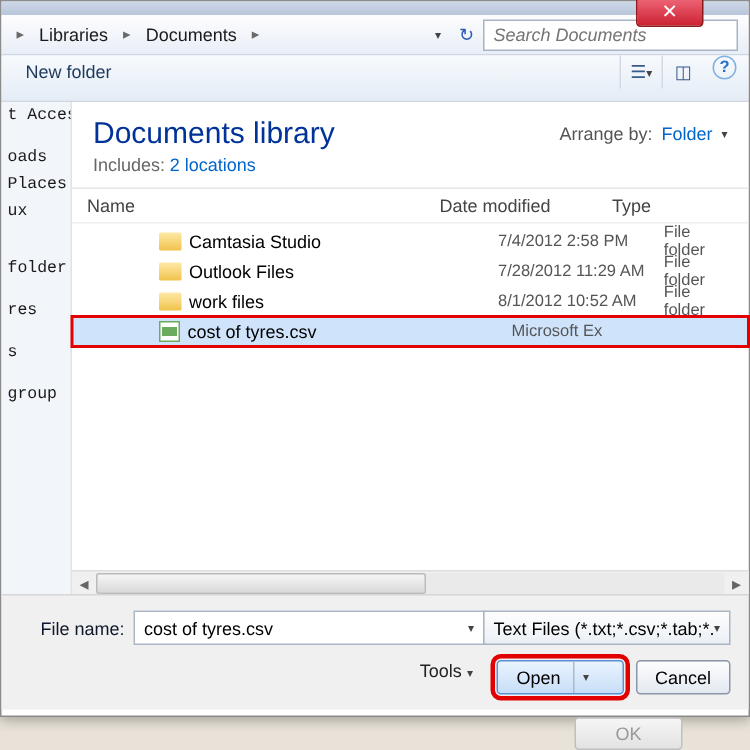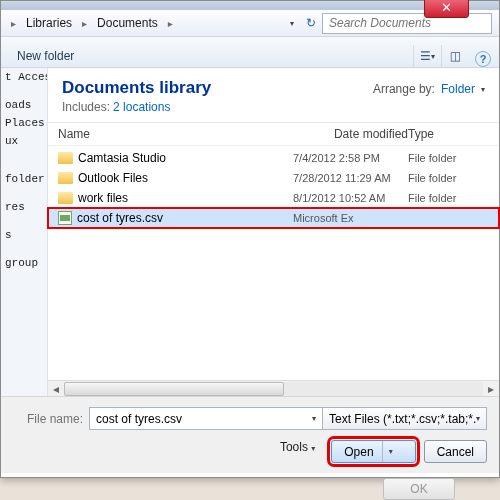--- a/index.html
+++ b/index.html
@@ -7,57 +7,57 @@
   .window { position: relative; width: 500px; height: 478px; background: #fff; border: 1px solid #8b8b8b; box-shadow: 0 2px 8px rgba(0,0,0,.3); }
   .titlebar { height: 9px; background: linear-gradient(#cdd8e8,#b8c6db); position: relative; }
   .closebtn { position: absolute; top: -3px; right: 30px; width: 45px; height: 20px; background: linear-gradient(#e67,#c23); border: 1px solid #8b1a1a; border-radius: 0 0 3px 3px; color: #fff; text-align: center; line-height: 17px; font-size: 13px; }
   .nav { height: 27px; background: linear-gradient(#fdfdfe,#e8eef7); border-bottom: 1px solid #d0d6df; display: flex; align-items: center; padding: 0 4px; }
   .nav-arrow { color: #6a6a6a; padding: 0 6px; font-size: 10px; }
   .nav-link { color: #1a1a1a; padding: 2px 4px; }
   .nav-spacer { flex: 1; }
   .nav-dropdown { color: #555; padding: 0 6px; }
   .refresh { width: 22px; text-align: center; color: #2a5db0; }
   .search { width: 170px; height: 21px; border: 1px solid #a8b4c4; background: #fff; color: #888; font-style: italic; padding: 2px 6px; margin-right: 3px; }
-  .toolbar { height: 31px; background: linear-gradient(#f7fafd,#e4ecf6); border-bottom: 1px solid #cfd7e2; display: flex; align-items: flex-end; padding: 0 8px; }
+  .toolbar { height: 31px; background: linear-gradient(#f7fafd,#e4ecf6); border-bottom: 1px solid #cfd7e2; display: flex; align-items: flex-start; padding: 0 8px; }
   .newfolder { color: #1e395b; padding: 4px 8px; }
   .tb-spacer { flex: 1; }
   .tb-icon { width: 28px; height: 22px; display: flex; align-items: center; justify-content: center; color: #3a5a8a; border-left: 1px solid #d2dae6; }
   .tb-icon.help { color: #2a6fc9; font-weight: bold; border: 1px solid #7fb0e0; border-radius: 50%; width: 16px; height: 16px; font-size: 11px; margin-left: 6px; }
   .body { display: flex; height: 328px; }
   .sidebar { width: 47px; background: #f2f5fa; border-right: 1px solid #dde3ec; overflow: hidden; }
   .side-item { padding: 3px 4px; color: #1a1a1a; white-space: nowrap; font-size: 11px; font-family: Liberation Mono, monospace; }
   .side-gap { height: 10px; }
   .main { flex: 1; background: #fff; display: flex; flex-direction: column; }
   .libheader { padding: 10px 14px 8px; border-bottom: 1px solid #e6e6e6; display: flex; align-items: flex-start; }
-  .libtitle { color: #003399; font-size: 17px; font-weight: bold; }
+  .libtitle { color: #003399; font-size: 20px; }
   .libsub { color: #666; font-size: 11px; margin-top: 2px; }
   .libsub .loc { color: #0066cc; margin-top: 23px; }
   .arrange { margin-left: auto; font-size: 11px; color: #555; display: flex; align-items: center; gap: 6px; margin-top: 4px; }
   .arrange .val { color: #0066cc; }
   .cols { display: flex; padding: 4px 10px; border-bottom: 1px solid #eee; color: #444; font-size: 11px; }
   .col-name { width: 235px; }
-  .col-date { width: 115px; text-align: right; }
+  .col-date { width: 115px; }
   .col-type { flex: 1; }
   .files { padding: 2px 0; }
   .row { display: flex; align-items: center; padding: 2px 10px; height: 20px; }
   .row.sel { background: #cfe4fb; outline: 1px dotted #6aa8e8; }
   .row.hl { outline: 2px solid #e30000; outline-offset: -1px; }
-  .fname { width: 235px; display: flex; align-items: center; gap: 5px; }
+  .fname { width: 235px; display: flex; align-items: center; gap: 5px; margin-left: 48px; }
   .fdate { width: 115px; color: #555; font-size: 11px; }
   .ftype { color: #555; font-size: 11px; }
   .folder-icon { width: 15px; height: 12px; background: linear-gradient(#ffe9a8,#f0c24b); border-radius: 1px; display: inline-block; }
   .csv-icon { width: 14px; height: 14px; background: #fff; border: 1px solid #6aab5e; display: inline-block; position: relative; }
   .csv-icon::after { content: ""; position: absolute; left: 1px; top: 3px; right: 1px; height: 6px; background: #6aab5e; }
   .hscroll { height: 16px; background: #f0f0f0; border-top: 1px solid #ddd; display: flex; align-items: center; }
   .hscroll-btn { width: 16px; text-align: center; color: #666; }
   .hscroll-track { flex: 1; background: #eaeaea; height: 14px; position: relative; }
   .hscroll-thumb { position: absolute; left: 0; top: 0; height: 14px; width: 220px; background: linear-gradient(#f6f6f6,#d8d8d8); border: 1px solid #bbb; border-radius: 2px; }
   .bottom { padding: 10px 12px 10px 24px; background: #f0f0f0; border-top: 1px solid #d6d6d6; }
   .fnrow { display: flex; align-items: center; gap: 6px; }
-  .fnlabel { width: 58px; text-align: right; color: #737373; }
+  .fnlabel { width: 58px; text-align: right; color: #0f172a; }
   .fninput { flex: 1; height: 23px; border: 1px solid #aab5c4; background: #fff; padding: 2px 6px; }
   .fntype { width: 165px; height: 23px; border: 1px solid #aab5c4; background: linear-gradient(#fefefe,#ebeff5); padding: 2px 6px; font-size: 11px; display: flex; align-items: center; }
   .btnrow { display: flex; justify-content: flex-end; gap: 8px; margin-top: 10px; }
   .tools { margin-right: 8px; color: #222; }
   .btn { height: 23px; border: 1px solid #8a97a8; background: linear-gradient(#fdfdfe,#e3e9f1); border-radius: 3px; padding: 0 12px; display: flex; align-items: center; }
   .btn.split { padding-right: 16px; }
   .split-arr { border-left: 1px solid #aeb8c7; padding: 0 6px; margin-left: 8px; height: 100%; display: flex; align-items: center; }
   .btn.primary { background: linear-gradient(#eaf4ff,#c7def7); border-color: #5a8fd6; }
   .hl-open { outline: 3px solid #e30000; outline-offset: 1px; }
   .ok { position: absolute; bottom: 0; right: 45px; height: 22px; width: 72px; border: 1px solid #bfbfbf; background: linear-gradient(#f6f6f6,#e2e2e2); border-radius: 3px; color: #999; text-align: center; line-height: 20px; }

